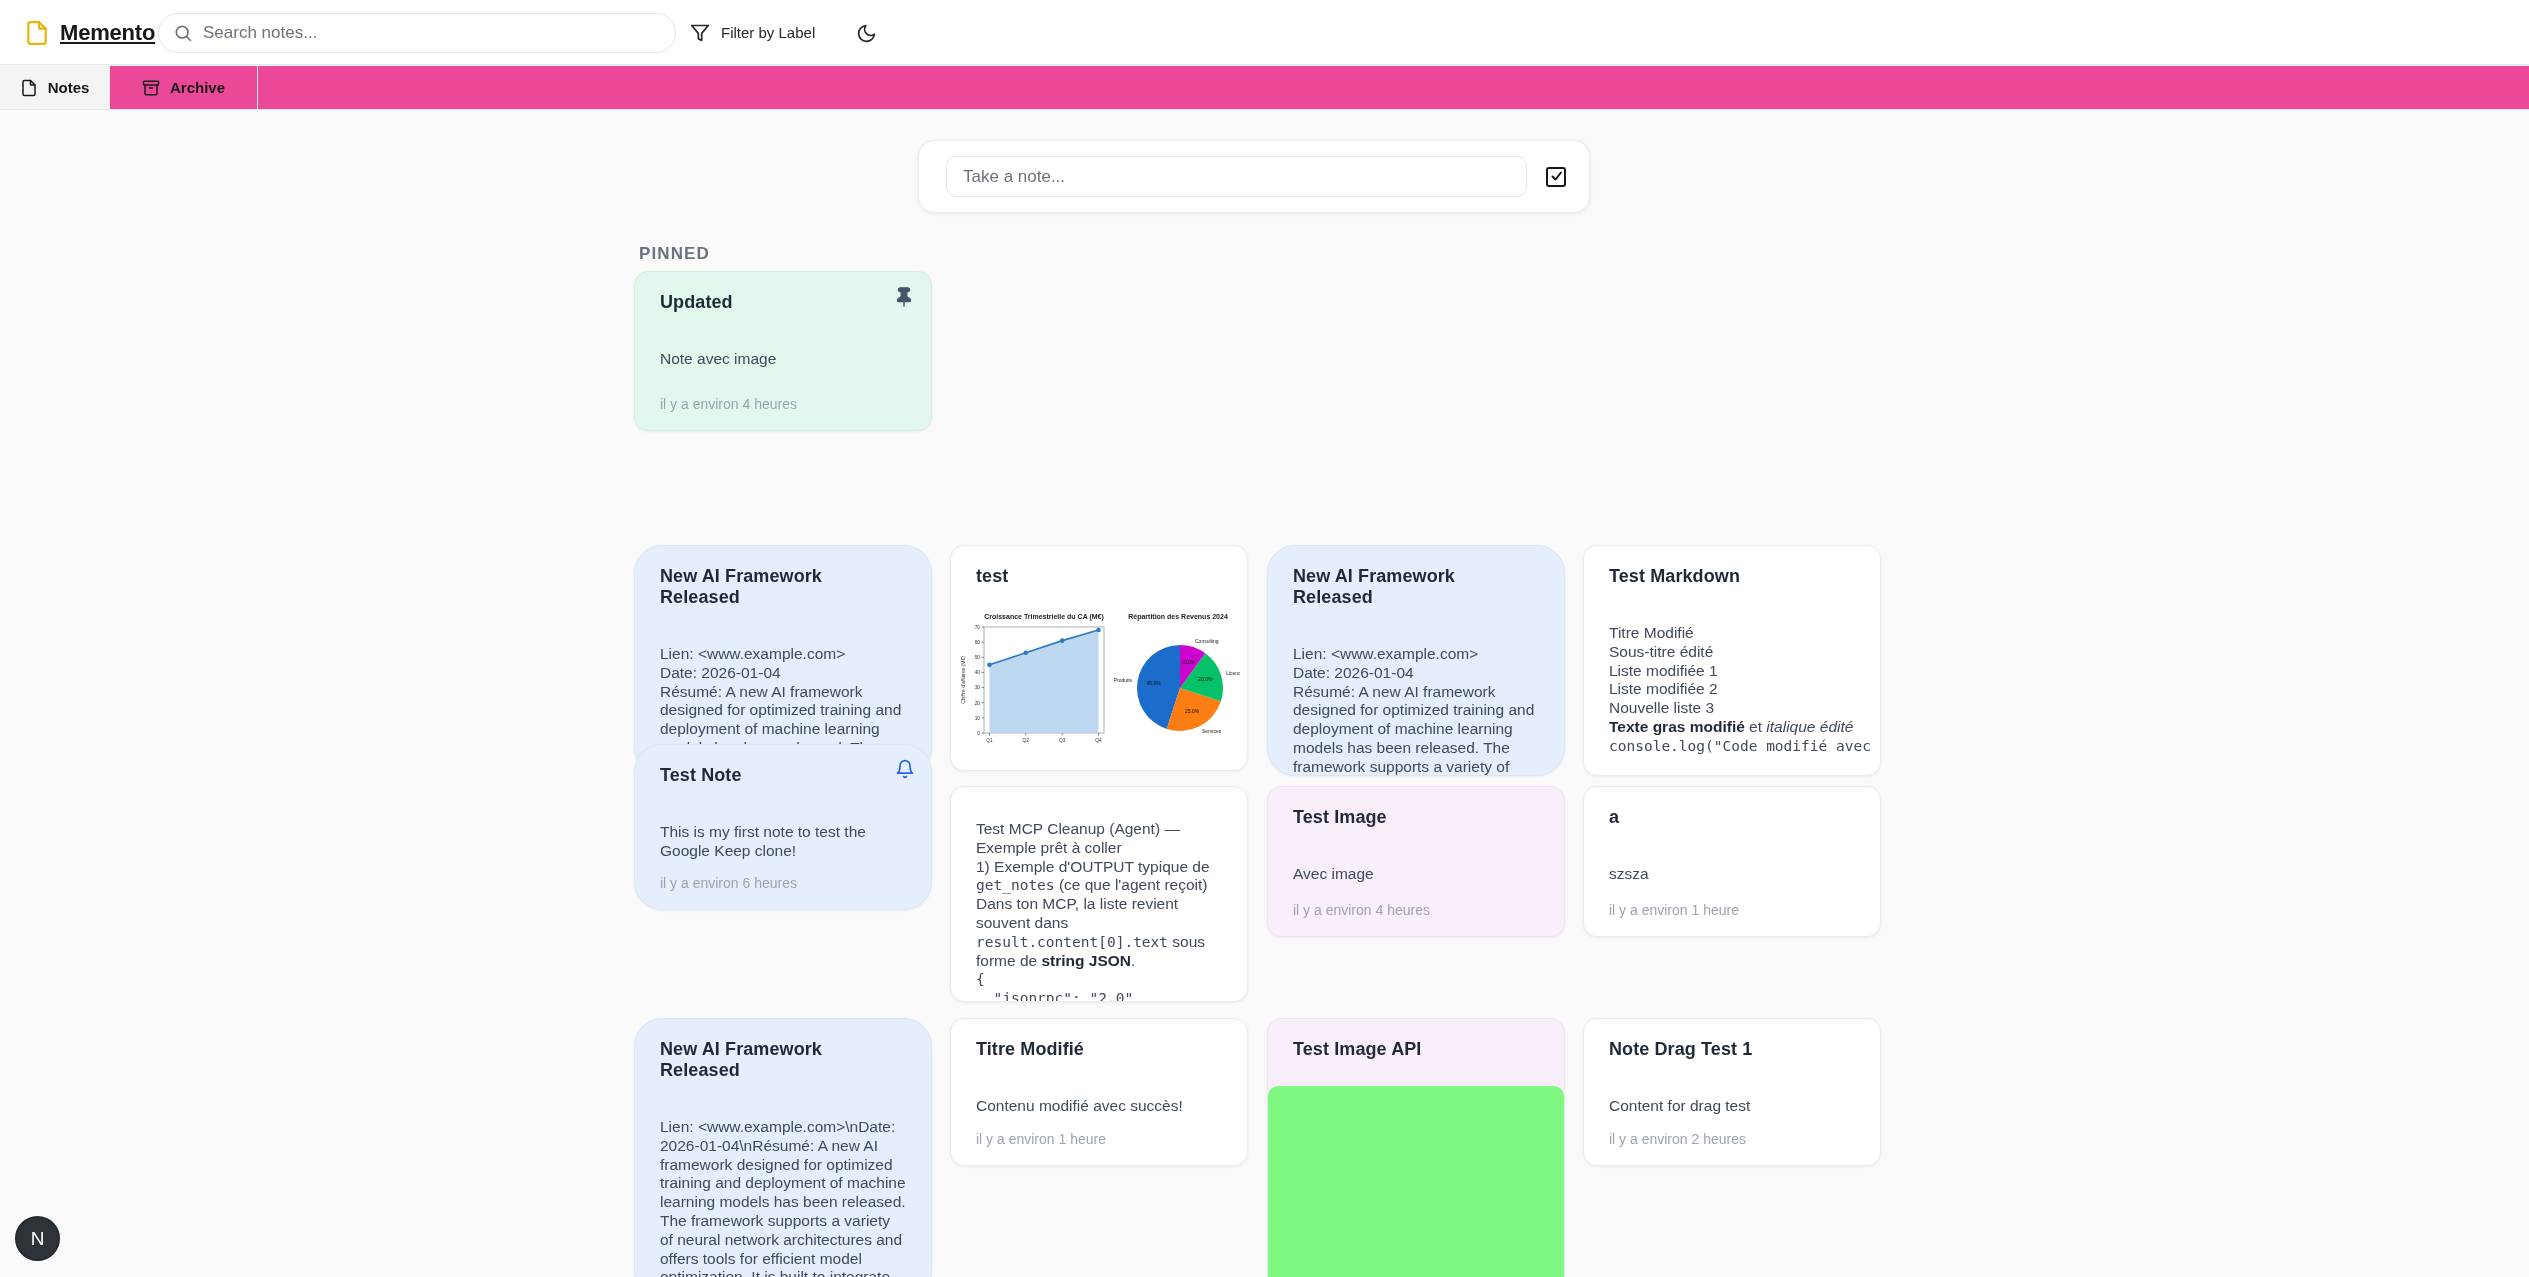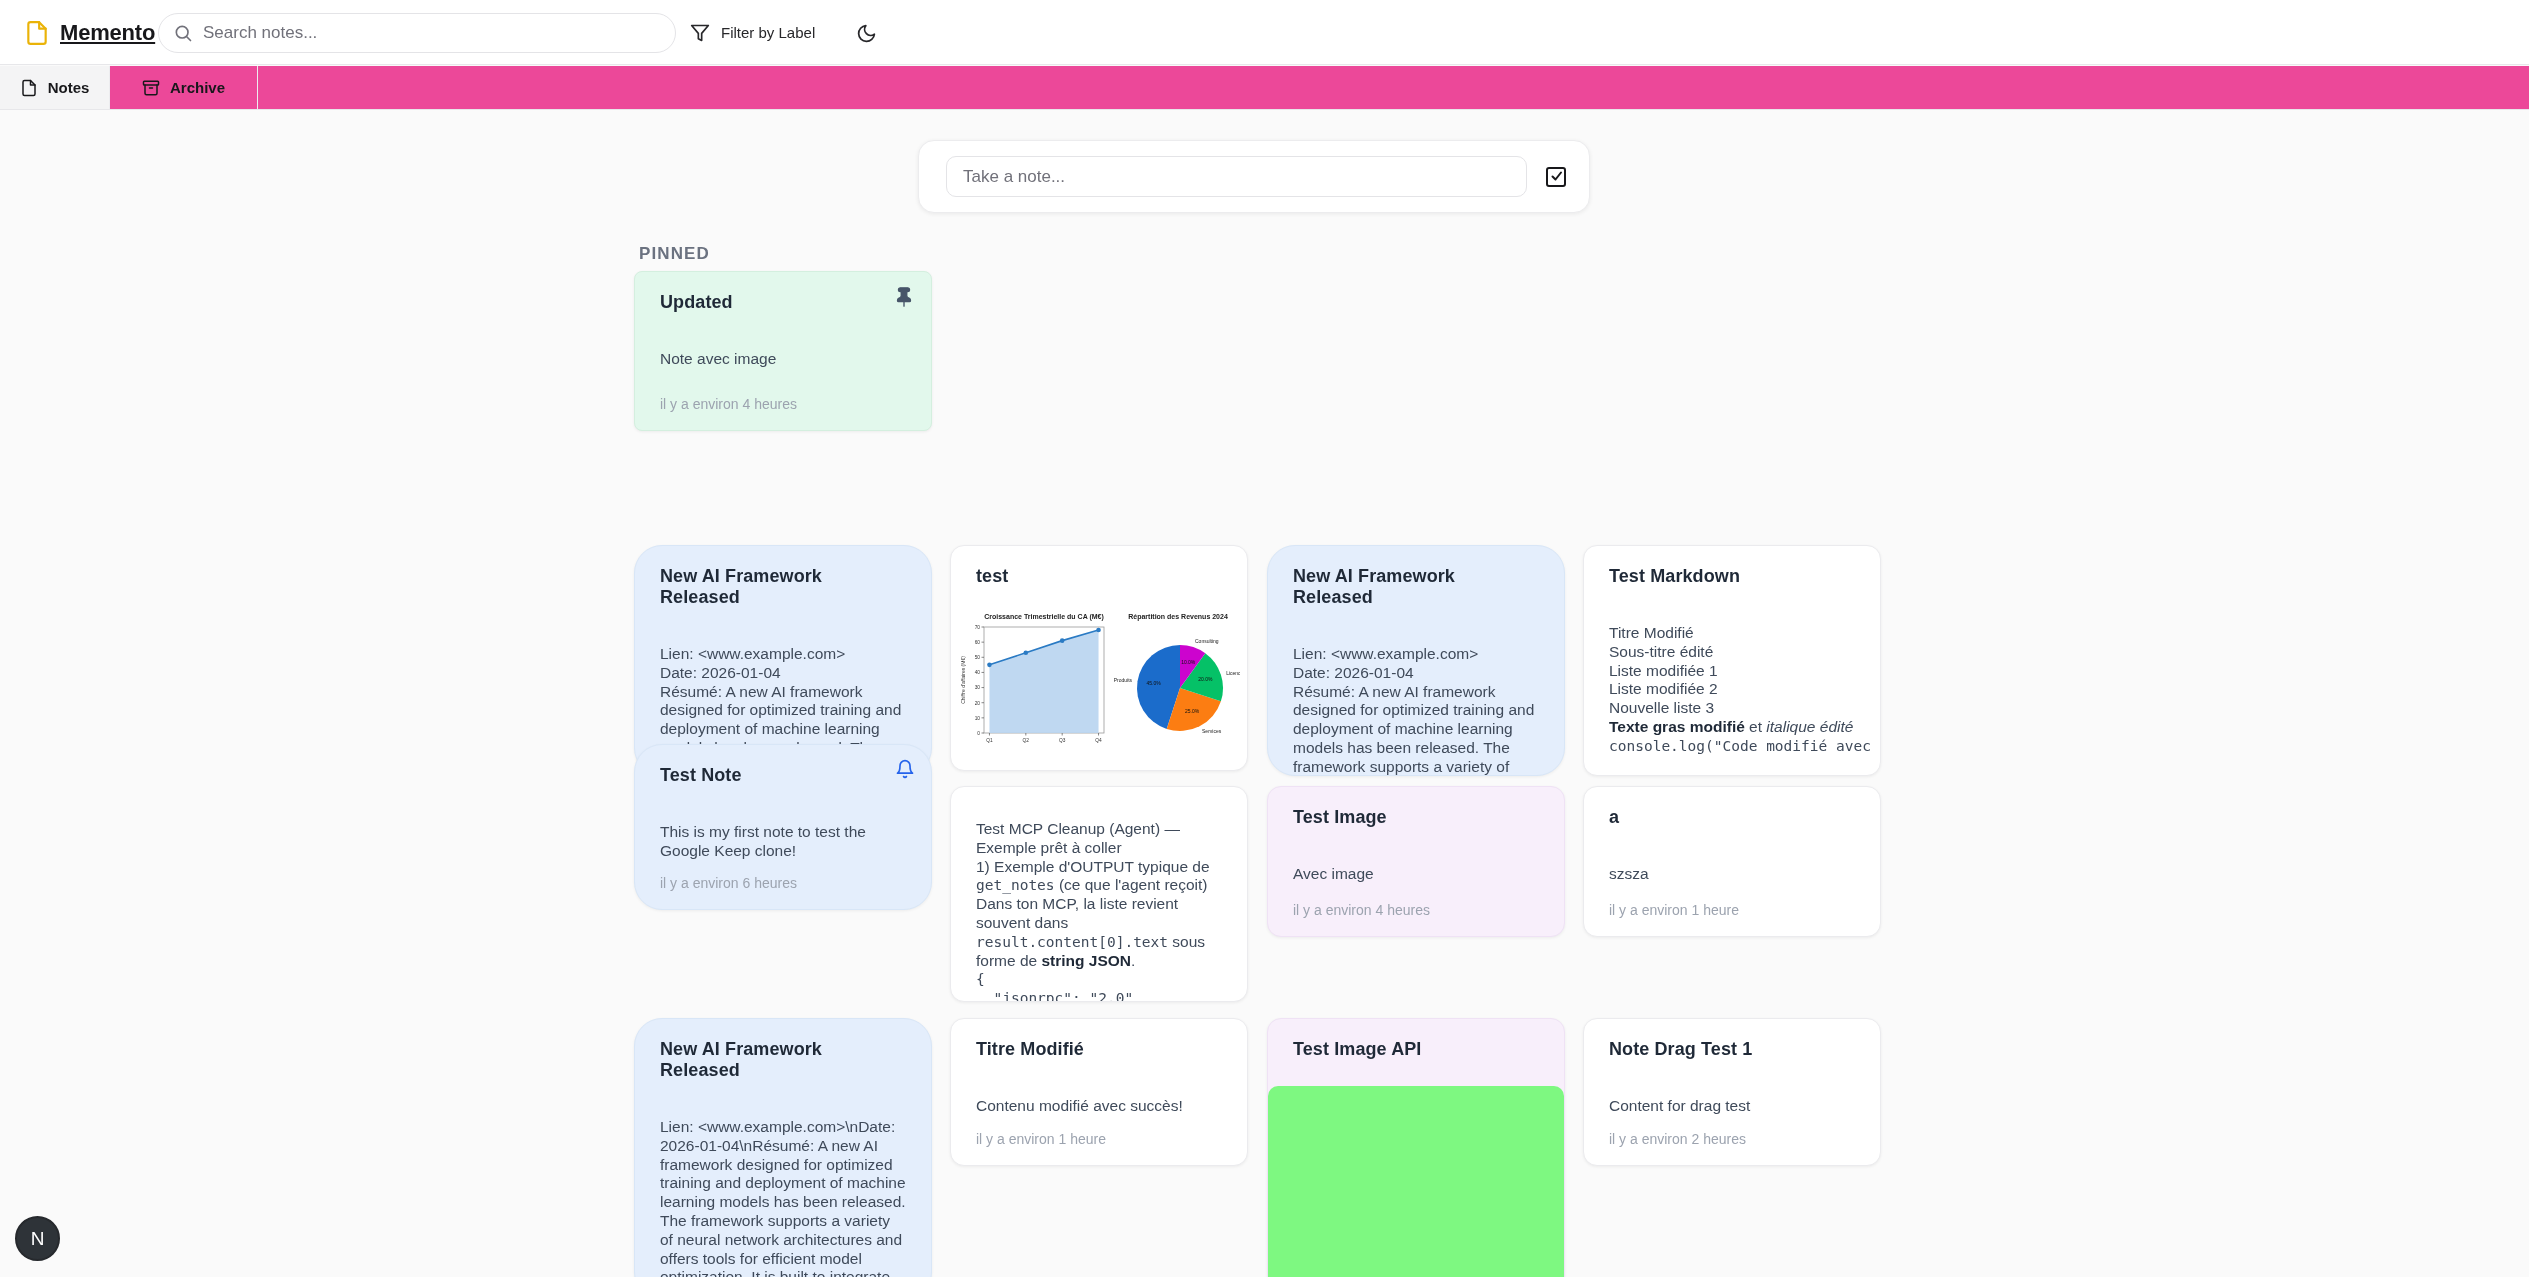--- a/index.html
+++ b/index.html
@@ -111,21 +111,21 @@
       <svg width="24" height="24" viewBox="0 0 24 24" fill="none" stroke="#18181b" stroke-width="2" stroke-linecap="round" stroke-linejoin="round">
           <rect x="3" y="3" width="18" height="18" rx="2"></rect>
           <path d="m8.5 11.5 3 3 5.5-7"></path>
         </svg>
     </button>
   </div>
 
   <div class="section-label" style="left:639px; top:244px;">PINNED</div>
   <div class="section-label" style="left:640px; top:520px;margin-top:48px;">OTHERS</div>
 
-  <div class="card green" style="left:634px; top:271px; height:160px;border-radius:8px;">
+  <div class="card green" style="left:634px; top:271px; height:160px;">
     <svg class="corner-icon" width="22" height="22" viewBox="0 0 24 24" fill="#475569" stroke="#475569" stroke-width="1.5" stroke-linecap="round" stroke-linejoin="round">
         <path d="M12 17v5"></path>
         <path d="M9 10.76a2 2 0 0 1-1.11 1.79l-1.78.9A2 2 0 0 0 5 15.24V16a1 1 0 0 0 1 1h12a1 1 0 0 0 1-1v-.76a2 2 0 0 0-1.11-1.79l-1.78-.9A2 2 0 0 1 15 10.76V6h1a2 2 0 0 0 0-4H8a2 2 0 0 0 0 4h1z"></path>
       </svg>
     <div class="title">Updated</div>
     <div class="content">Note avec image</div>
     <div class="time">il y a environ 4 heures</div>
   </div>
 
   <div class="card blue" style="left:634px; top:545px; height:231px;">

